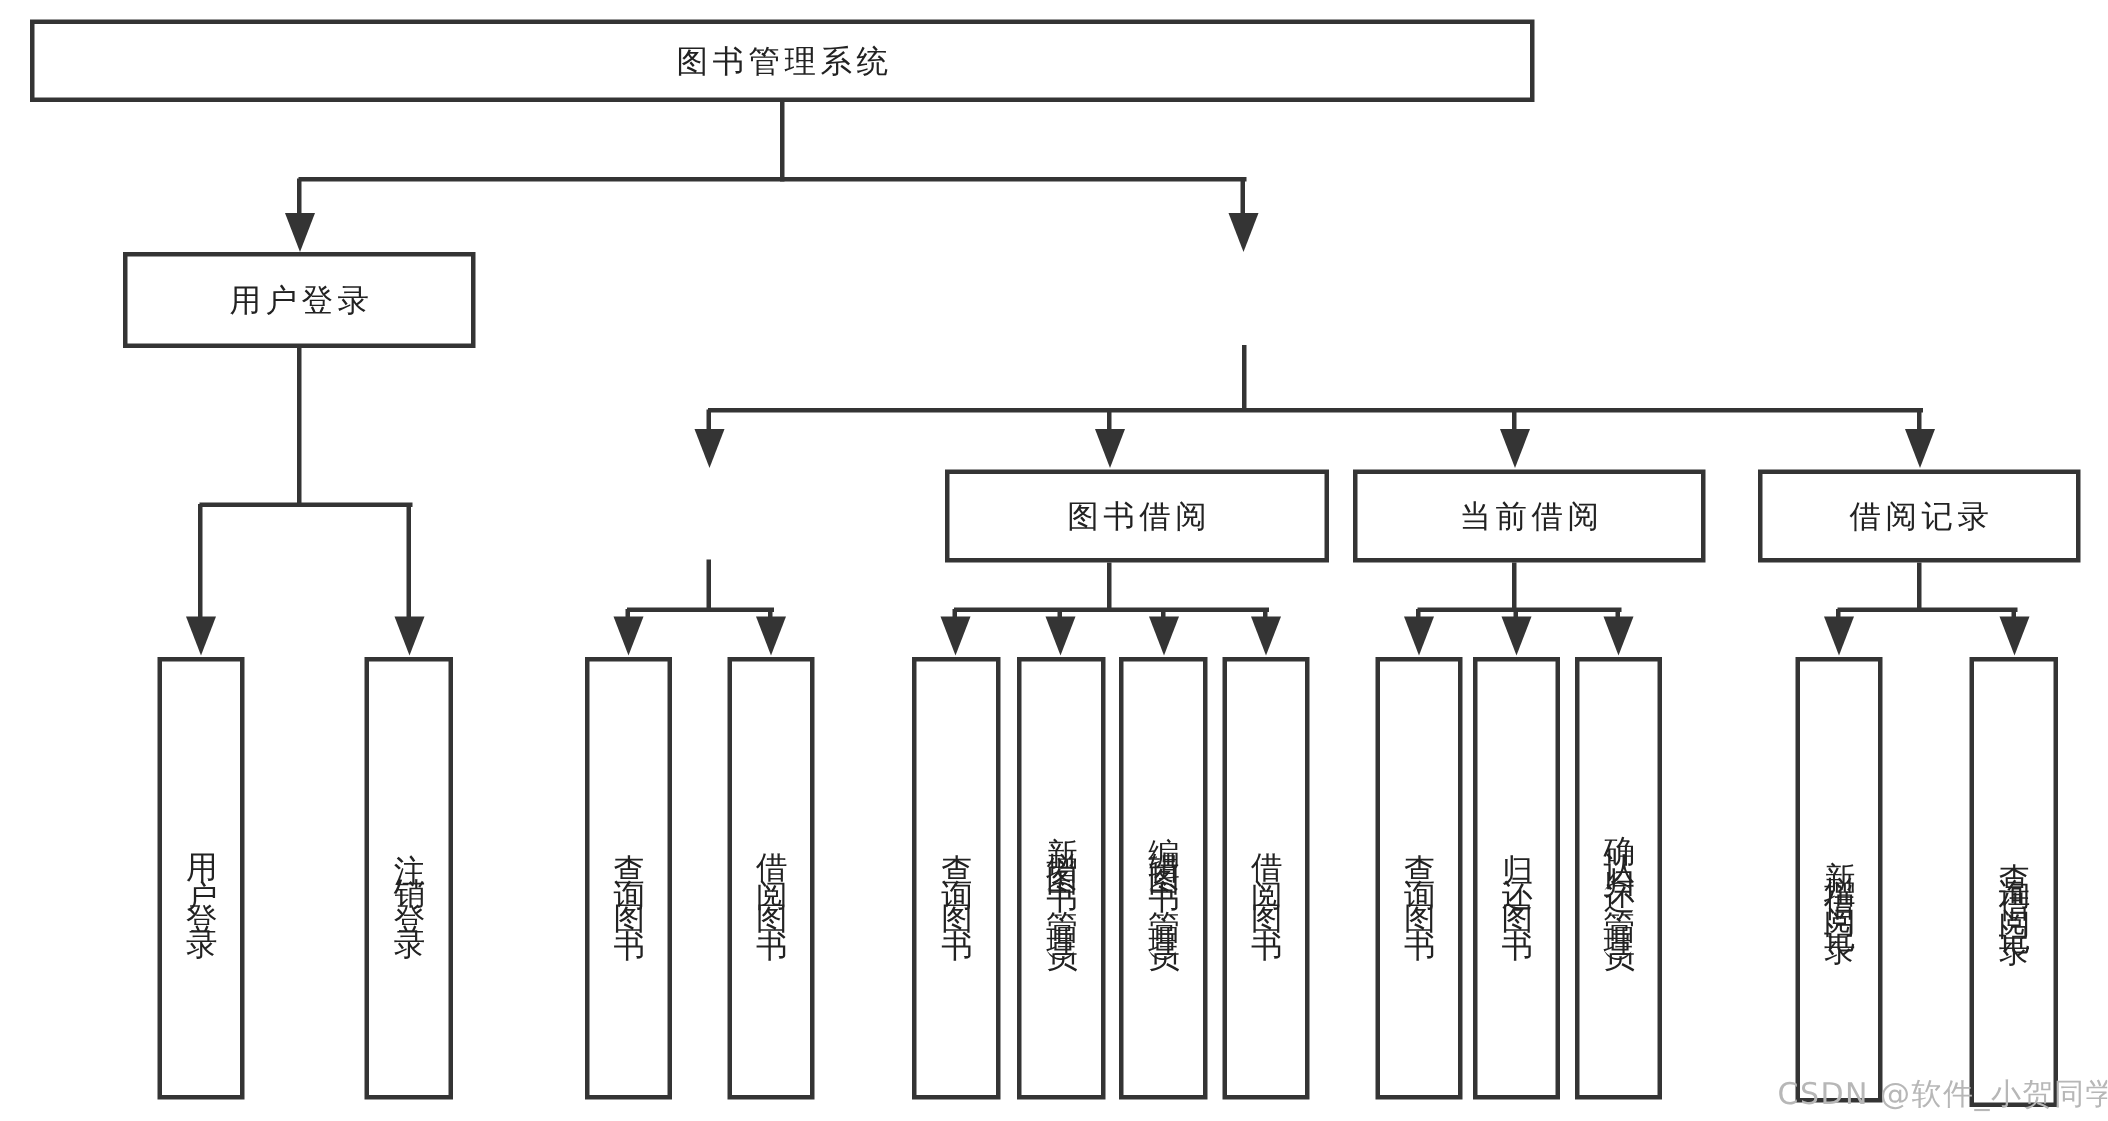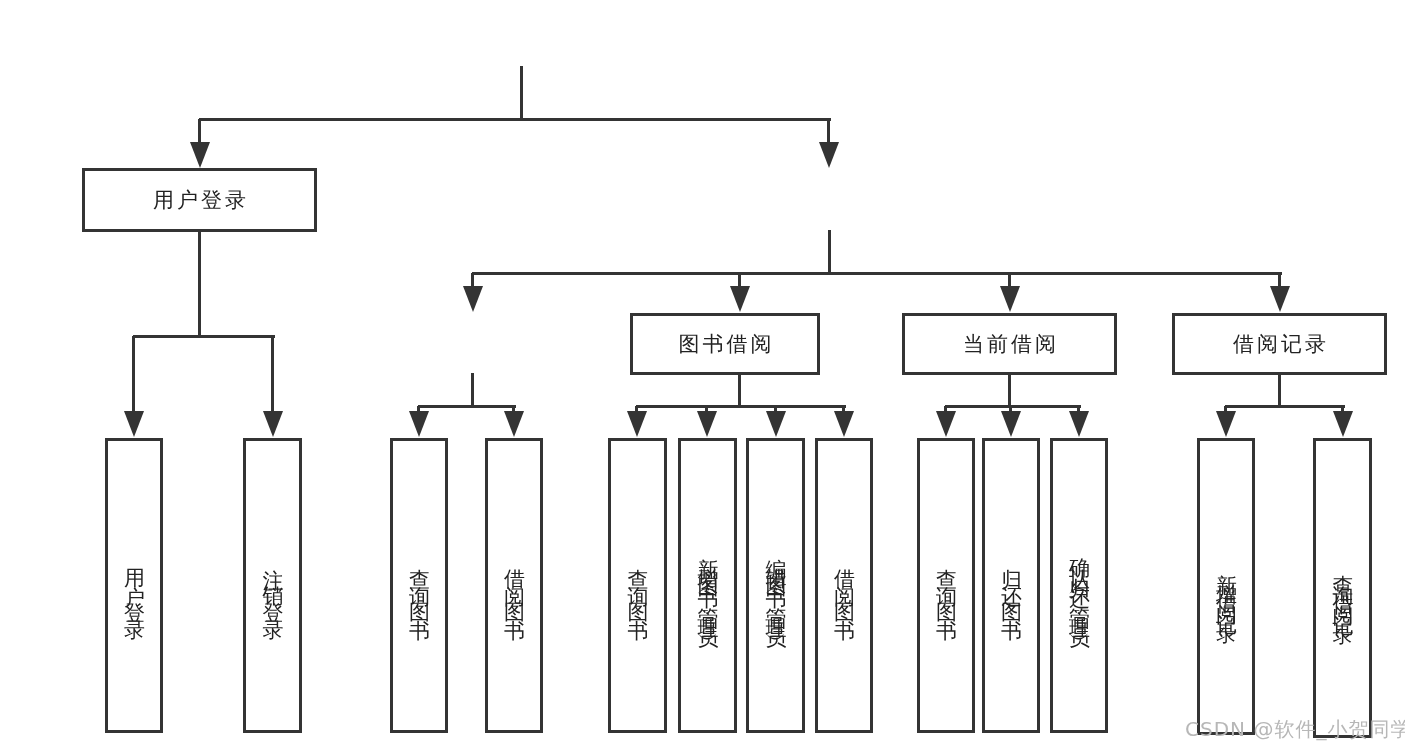--- a/index.html
+++ b/index.html
@@ -85,33 +85,36 @@
     <div class="astem" style="left: 944px; top: 406px; height: 7px;"></div>
     <div class="ahead" style="left: 936px; top: 411px;"></div>
     <div class="astem" style="left: 1009px; top: 406px; height: 7px;"></div>
     <div class="ahead" style="left: 1001px; top: 411px;"></div>
     <div class="astem" style="left: 1077px; top: 406px; height: 7px;"></div>
     <div class="ahead" style="left: 1069px; top: 411px;"></div>
     <div class="astem" style="left: 1224px; top: 406px; height: 7px;"></div>
     <div class="ahead" style="left: 1216px; top: 411px;"></div>
     <div class="astem" style="left: 1341px; top: 406px; height: 7px;"></div>
     <div class="ahead" style="left: 1333px; top: 411px;"></div>
+    <div class="node h" style="left: 20px; top: 13px; width: 1003px; height: 55px;">
+      <span class="lbl">图书管理系统</span>
+    </div>
     <div class="node h" style="left: 82px; top: 168px; width: 235px; height: 64px;">
       <span class="lbl">用户登录</span>
     </div>
     <div class="node v" style="left: 105px; top: 438px; width: 58px; height: 295px;">
       <span class="lbl" style="letter-spacing: 17px;">用户登录</span>
     </div>
     <div class="node v" style="left: 243px; top: 438px; width: 59px; height: 295px;">
       <span class="lbl" style="letter-spacing: 17px;">注销登录</span>
     </div>
-    <div class="node h" style="left: 630px; top: 313px; width: 190px; height: 62px;">
+    <div class="node h" style="left: 630px; top: 313px; width: 256px; height: 62px;">
       <span class="lbl">图书借阅</span>
     </div>
-    <div class="node h" style="left: 902px; top: 313px; width: 215px; height: 62px;">
+    <div class="node h" style="left: 902px; top: 313px; width: 235px; height: 62px;">
       <span class="lbl">当前借阅</span>
     </div>
     <div class="node h" style="left: 1172px; top: 313px; width: 215px; height: 62px;">
       <span class="lbl">借阅记录</span>
     </div>
     <div class="node v" style="left: 390px; top: 438px; width: 58px; height: 295px;">
       <span class="lbl" style="letter-spacing: 17px;">查询图书</span>
     </div>
     <div class="node v" style="left: 485px; top: 438px; width: 58px; height: 295px;">
       <span class="lbl" style="letter-spacing: 17px;">借阅图书</span>

